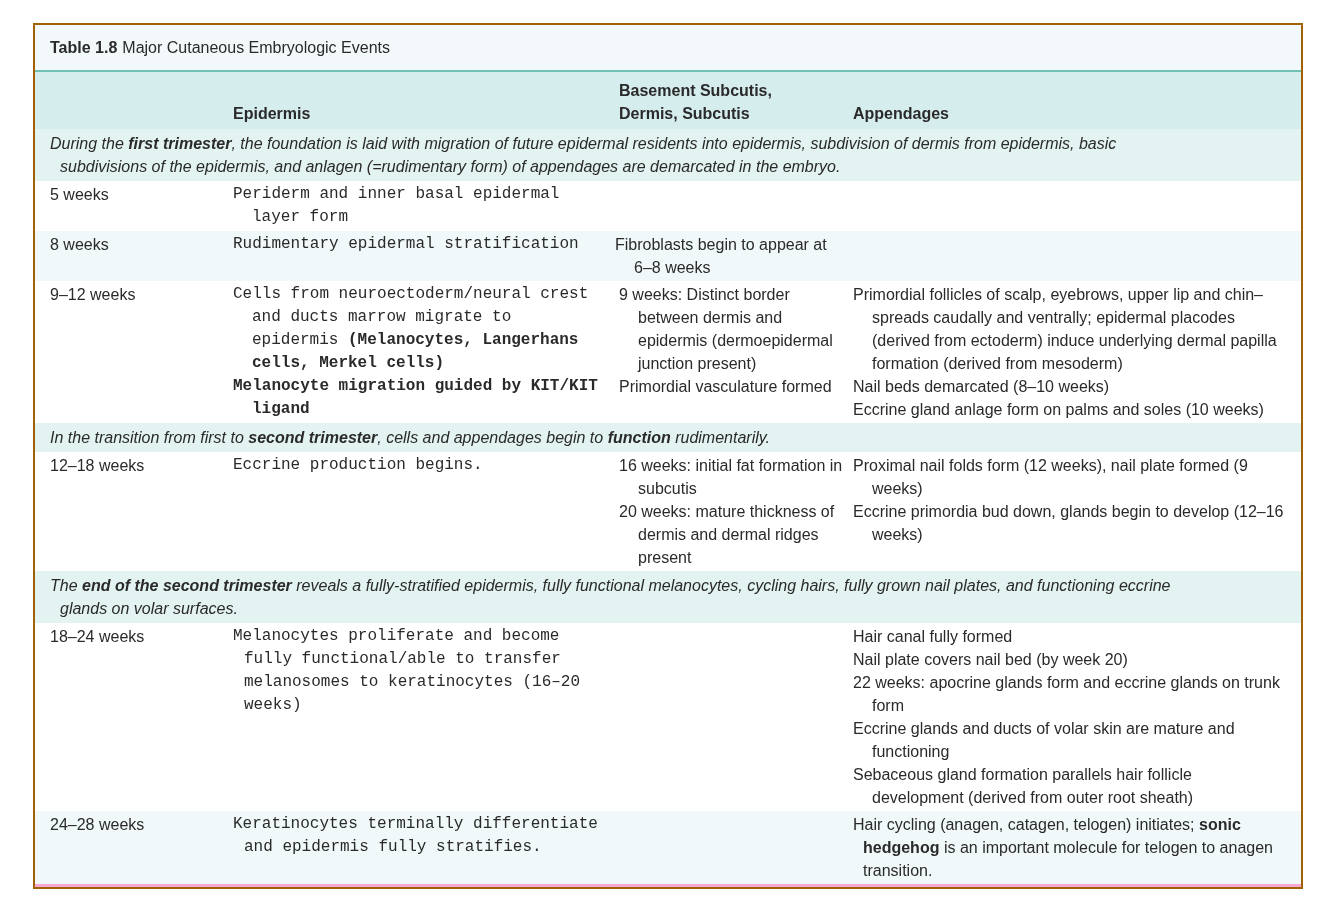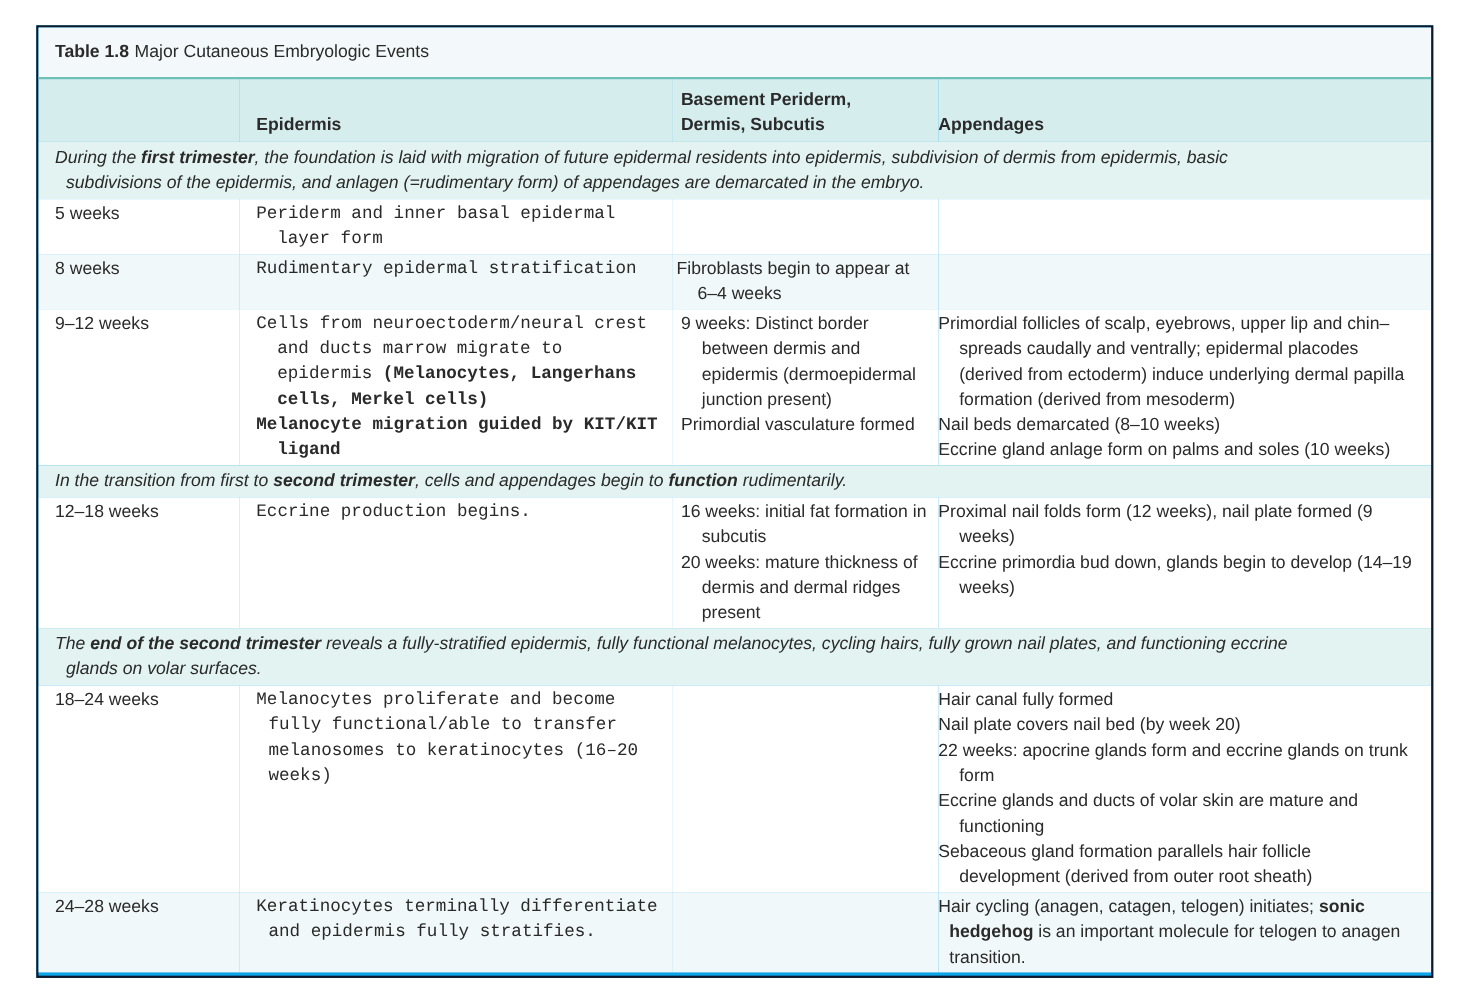--- a/index.html
+++ b/index.html
@@ -1,19 +1,19 @@
 <!DOCTYPE html>
 <html><head>
 <meta charset="utf-8">
 <style>
   html, body { margin:0; padding:0; background:#ffffff; }
   body { width:1334px; height:910px; position:relative; overflow:hidden;
          font-family:"Liberation Sans", sans-serif; color:#2a2a2a; }
   .table-frame { position:absolute; left:33px; top:23px; width:1270px; height:866px;
-                 border:2px solid #0f172a; box-sizing:border-box; background:#0ea5e9; }
+                 border:2px solid #a16207; box-sizing:border-box; background:#f9a8d4; }
   .caption { height:45px; border-bottom:2px solid #6fc1b3; background:#f3f9fa;
              padding:0 15px; display:flex; align-items:center; font-size:16px; }
   .caption b { font-weight:bold; margin-right:5px; }
   table { border-collapse:collapse; width:100%; table-layout:fixed; font-size:16px; line-height:23px; }
   col.c1 { width:183px; } col.c2 { width:393px; } col.c3 { width:242px; } col.c4 { width:auto; }
   thead tr { background:#d6edee; }
   thead th { font-weight:bold; text-align:left; vertical-align:bottom; padding:7px 0 4px 0; line-height:23px; }
   thead th.h2 { padding-left:15px; }
   td { vertical-align:top; padding:2px 0 2px 0; }
   td.t { padding-left:15px; }
@@ -40,21 +40,21 @@
         <col class="c1">
         <col class="c2">
         <col class="c3">
         <col class="c4">
       </colgroup>
     <thead>
       <tr>
         <th></th>
         <th class="h2">Epidermis</th>
         <th style="padding-left:8px">
-          <span>Basement Periderm,</span><br>
+          <span>Basement Subcutis,</span><br>
           <span>Dermis, Subcutis</span>
         </th>
         <th>Appendages</th>
       </tr>
     </thead>
     <tbody>
 
       <tr class="section">
         <td colspan="4">
           <span>During the </span><b>first trimester</b><span>, the foundation is laid with migration of future epidermal residents into epidermis, subdivision of dermis from epidermis, basic</span>
@@ -70,21 +70,21 @@
         <td class="b"></td>
         <td class="a"></td>
       </tr>
 
       <tr class="p">
         <td class="t">8 weeks</td>
         <td class="e">
             <span class="item">Rudimentary epidermal stratification</span>
           </td>
         <td class="b" style="padding-left:4px">
-            <span class="item">Fibroblasts begin to appear at 6–4 weeks</span>
+            <span class="item">Fibroblasts begin to appear at 6–8 weeks</span>
           </td>
         <td class="a"></td>
       </tr>
 
       <tr class="w">
         <td class="t">9–12 weeks</td>
         <td class="e">
           <span class="item"><span>Cells from neuroectoderm/neural crest and ducts marrow migrate to epidermis </span><span class="bold">(Melanocytes, Langerhans cells, Merkel cells)</span></span>
           <span class="item bold">Melanocyte migration guided by KIT/KIT ligand</span>
         </td>
@@ -109,21 +109,21 @@
         <td class="t">12–18 weeks</td>
         <td class="e">
             <span class="item">Eccrine production begins.</span>
           </td>
         <td class="b">
           <span class="item">16 weeks: initial fat formation in subcutis</span>
           <span class="item">20 weeks: mature thickness of dermis and dermal ridges present</span>
         </td>
         <td class="a">
           <span class="item">Proximal nail folds form (12 weeks), nail plate formed (9 weeks)</span>
-          <span class="item">Eccrine primordia bud down, glands begin to develop (14–19 weeks)</span>
+          <span class="item">Eccrine primordia bud down, glands begin to develop (12–16 weeks)</span>
         </td>
       </tr>
 
       <tr class="section">
         <td colspan="4">
           <span>The </span><b>end of the second trimester</b><span> reveals a  fully-stratified epidermis, fully functional melanocytes, cycling hairs, fully grown nail plates, and functioning eccrine</span>
           <span class="indent">glands on volar surfaces.</span>
         </td>
       </tr>
 

